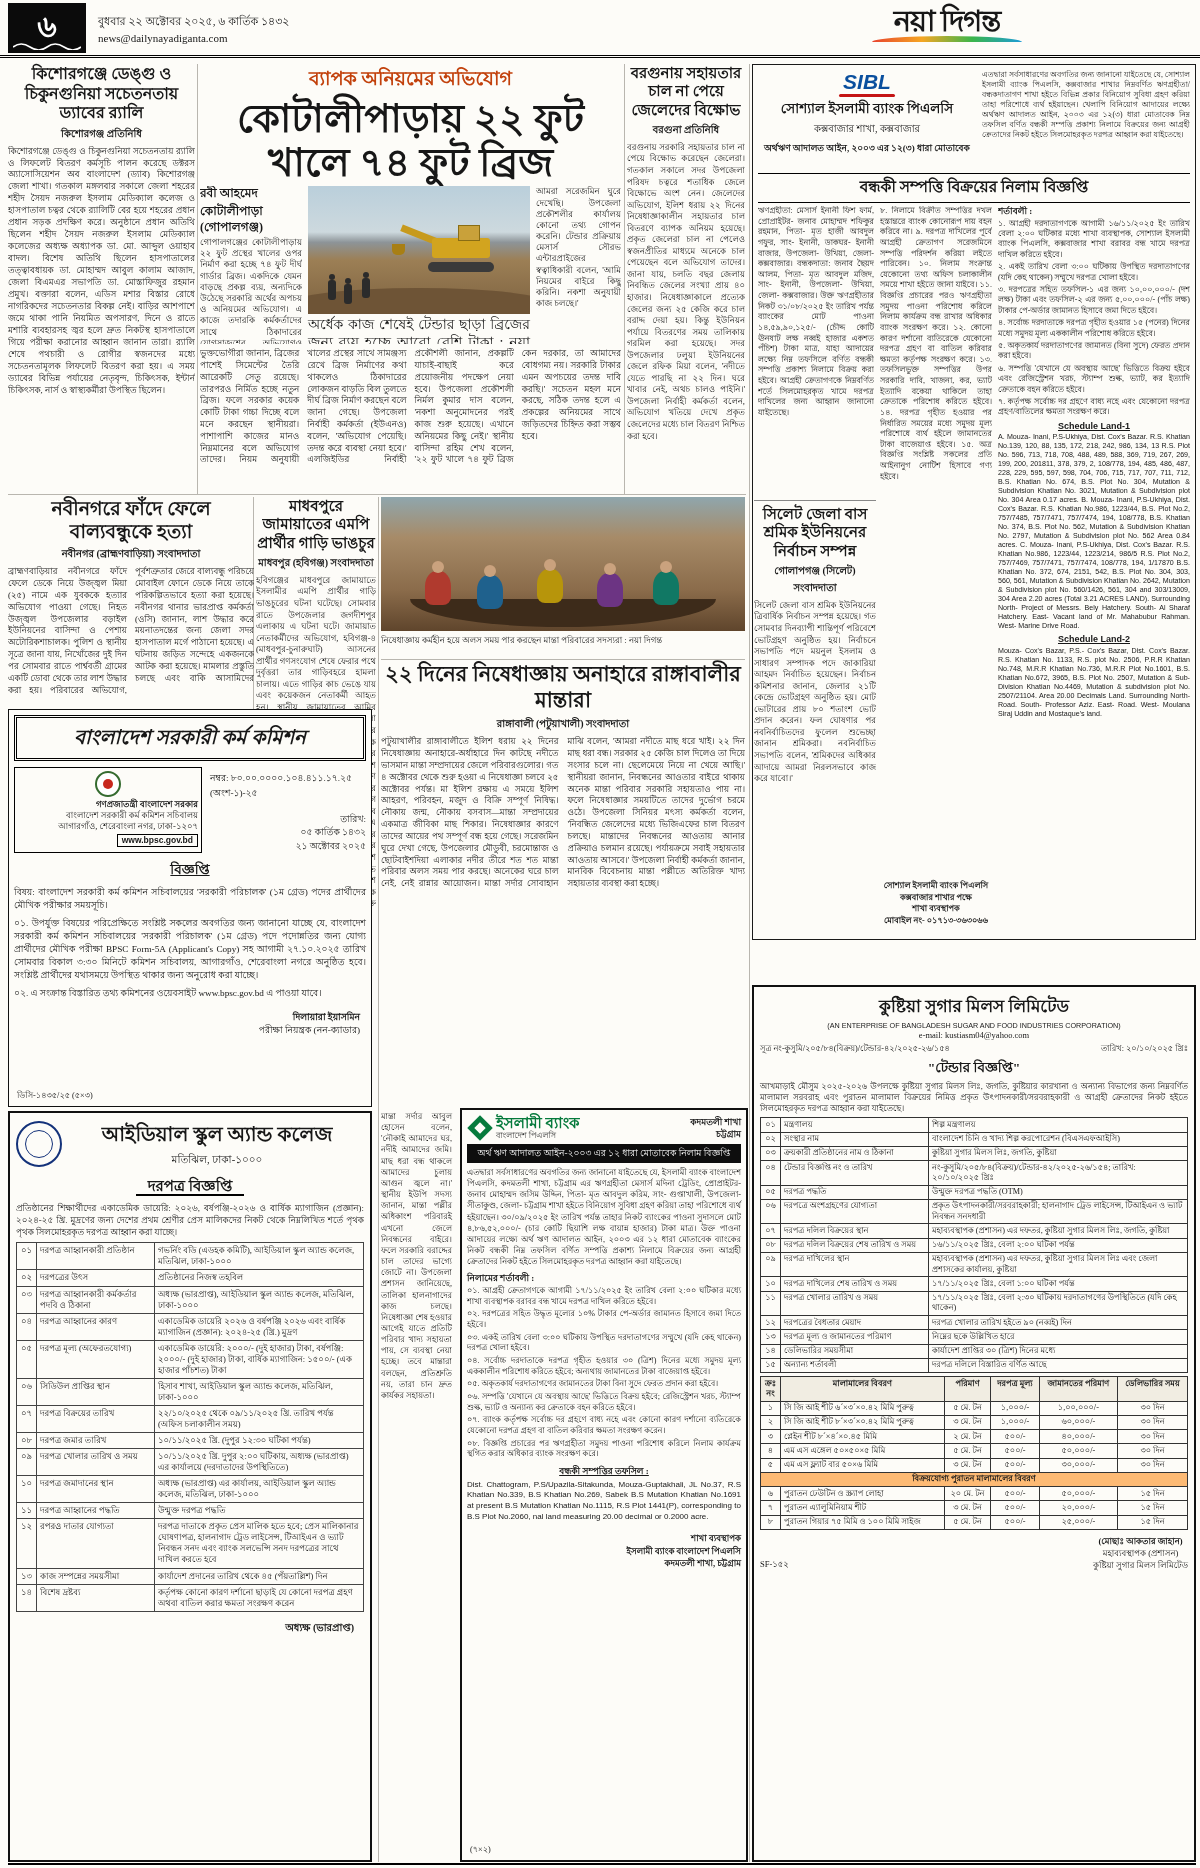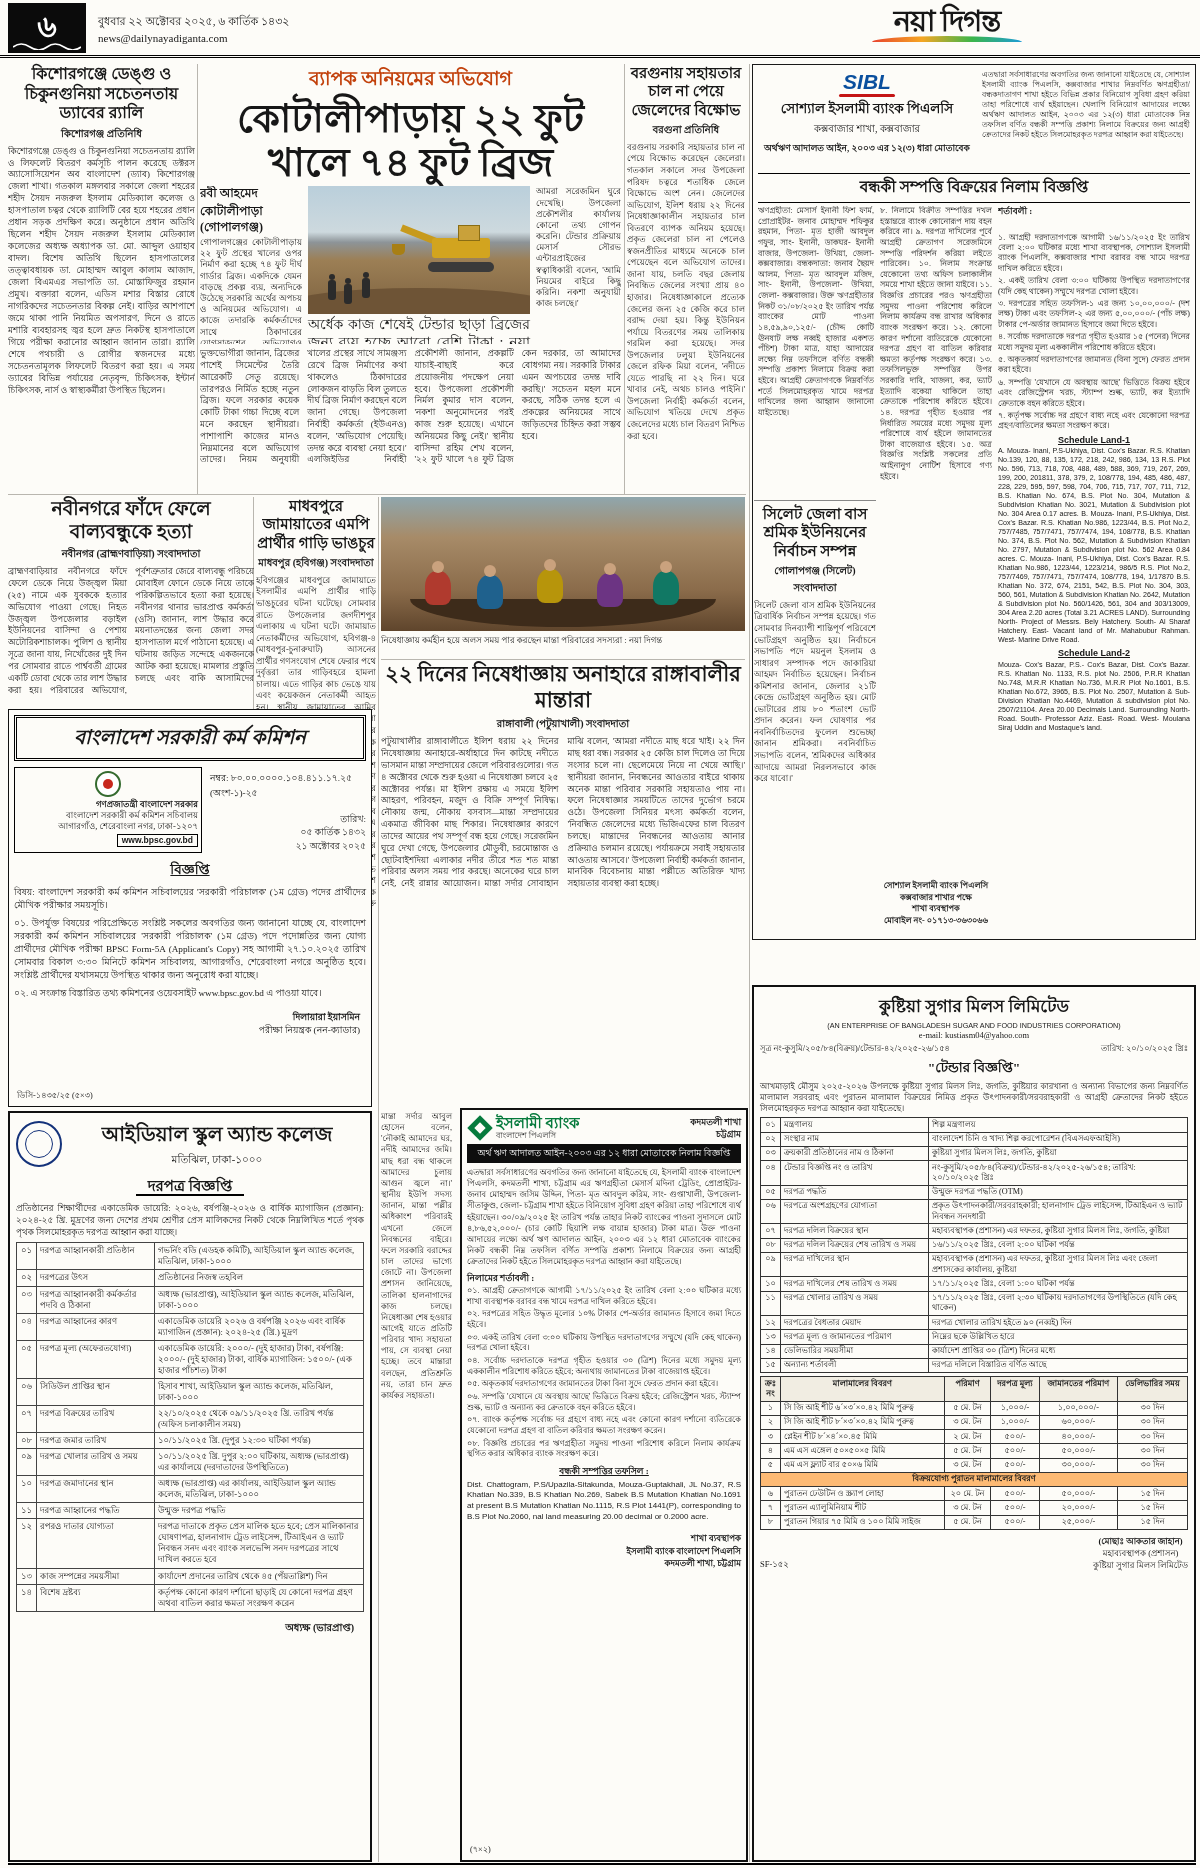--- a/index.html
+++ b/index.html
@@ -60,21 +60,21 @@
   .s-branch{font-size:10px}
   .s-law{font-size:9px;font-weight:bold;margin-top:3px}
   .s-intro{flex:1;font-size:7.7px;line-height:1.3;text-align:justify;overflow:hidden}
   .s-head{font-size:15.5px;font-weight:bold;text-align:center;margin:3px 0;border-top:1px solid #000;border-bottom:1px solid #000;padding:1px 0}
   .s-cols{display:flex;gap:6px;height:720px;overflow:hidden}
   .s-c1{width:116px;font-size:8px;line-height:1.33;text-align:justify;height:330px;overflow:hidden;flex:none}
   .s-c2{width:112px;flex:none;display:flex;flex-direction:column}
   .s-c2 .txt{font-size:8px;line-height:1.33;text-align:justify;height:600px;overflow:hidden}
   .s-sig{margin-top:auto;text-align:center;font-size:8.2px;font-weight:bold;line-height:1.4}
   .s-c3{flex:1;font-size:8px;line-height:1.3;text-align:justify;overflow:hidden}
-  .s-ct{font-weight:bold;font-size:9px;margin-bottom:15px}
+  .s-ct{font-weight:bold;font-size:9px;margin-bottom:1px}
   .cond{margin-bottom:2px}
   .sched-t{font-weight:bold;text-align:center;font-size:9px;margin:3px 0 1px;text-decoration:underline;font-family:"Liberation Sans",sans-serif}
   .sched{font-size:7.1px;line-height:1.27;text-align:justify;font-family:"Liberation Sans",sans-serif}
   
   .art-syl{left:754px;top:500px;width:122px;height:436px;background:#fdfcf8;border-top:1px solid #888;padding-top:4px}
   .art-syl .hl{font-size:15px}
   .art-syl .bodytxt{font-size:8.5px;height:330px}
   
   .box-ku{left:752px;top:985px;width:444px;height:877px;border:2px solid #111;padding:6px;background:#fdfcf8}
   .ku-title{font-size:17px;font-weight:bold;text-align:center}

